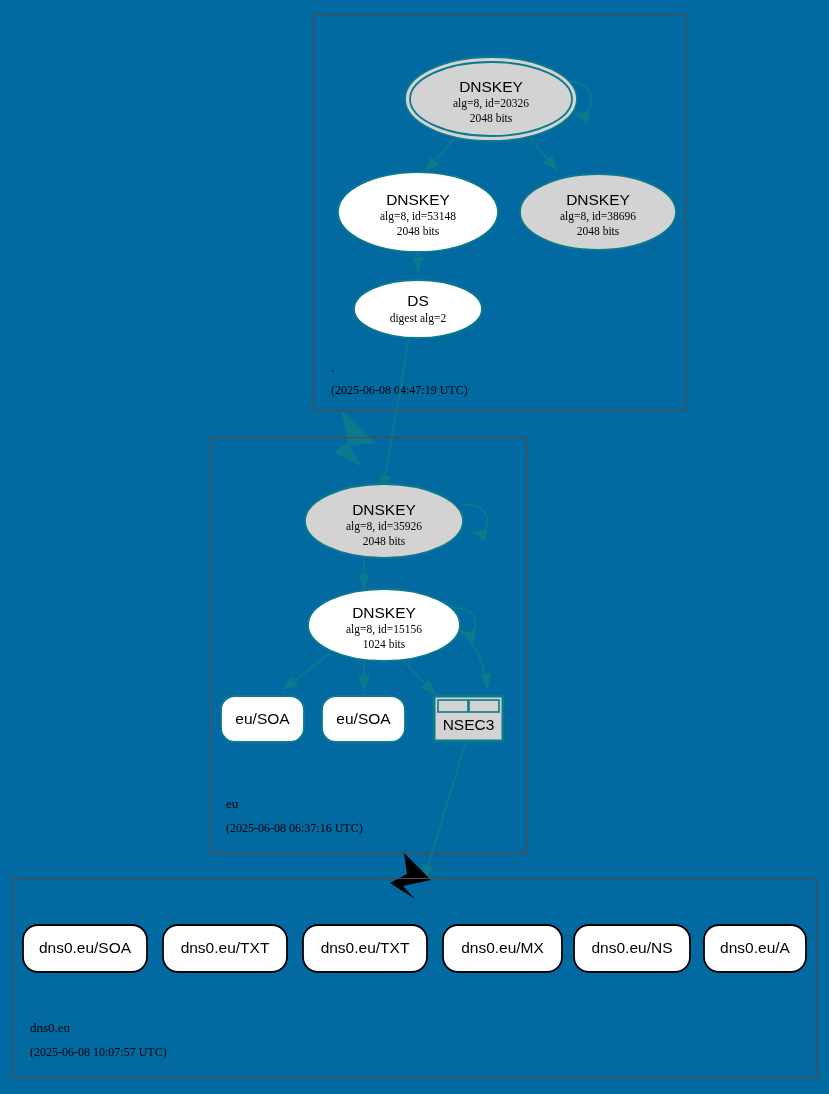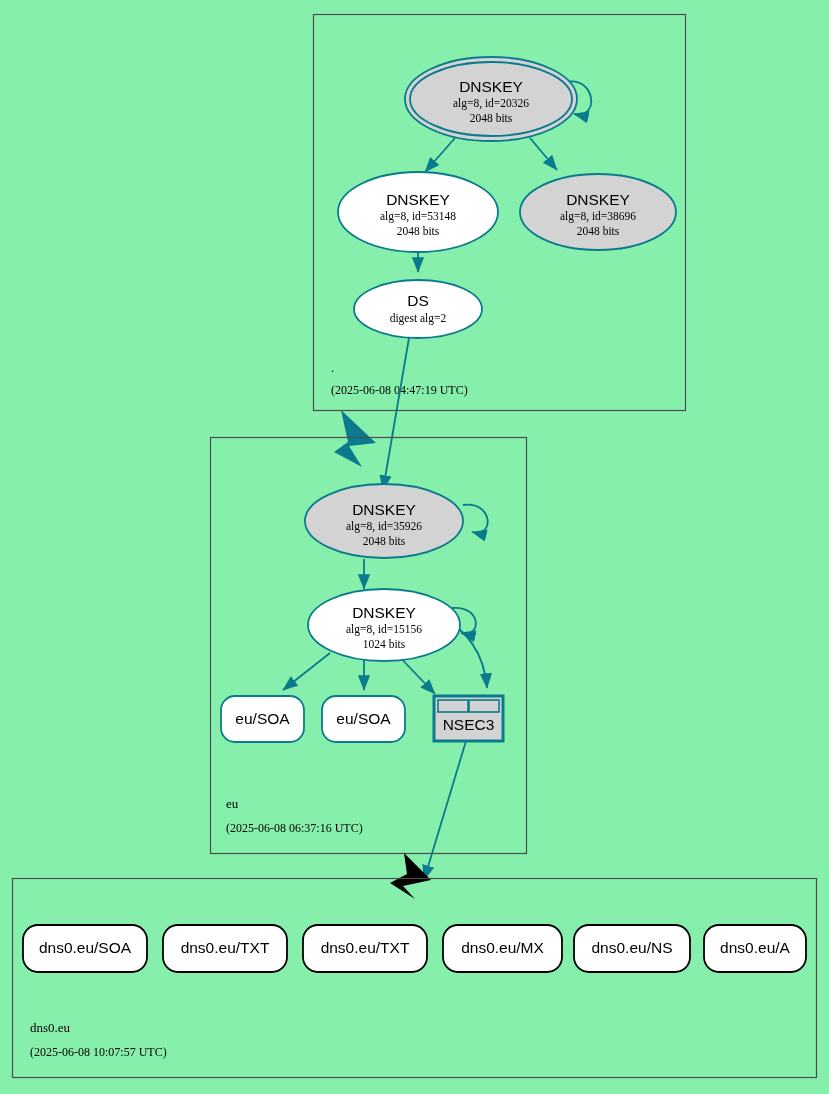--- a/index.html
+++ b/index.html
@@ -7,21 +7,21 @@
     padding: 0;
     background: #ffffff;
   }
   body {
     font-family: "Liberation Sans", sans-serif;
   }
   #stage {
     position: relative;
     width: 829px;
     height: 1094px;
-    background: #86efac;
+    background: #0369a1;
     overflow: hidden;
   }
   svg.diagram {
     position: absolute;
     top: 0; left: 0;
     width: 829px;
     height: 1094px;
   }
   .zone-box {
     fill: none;

